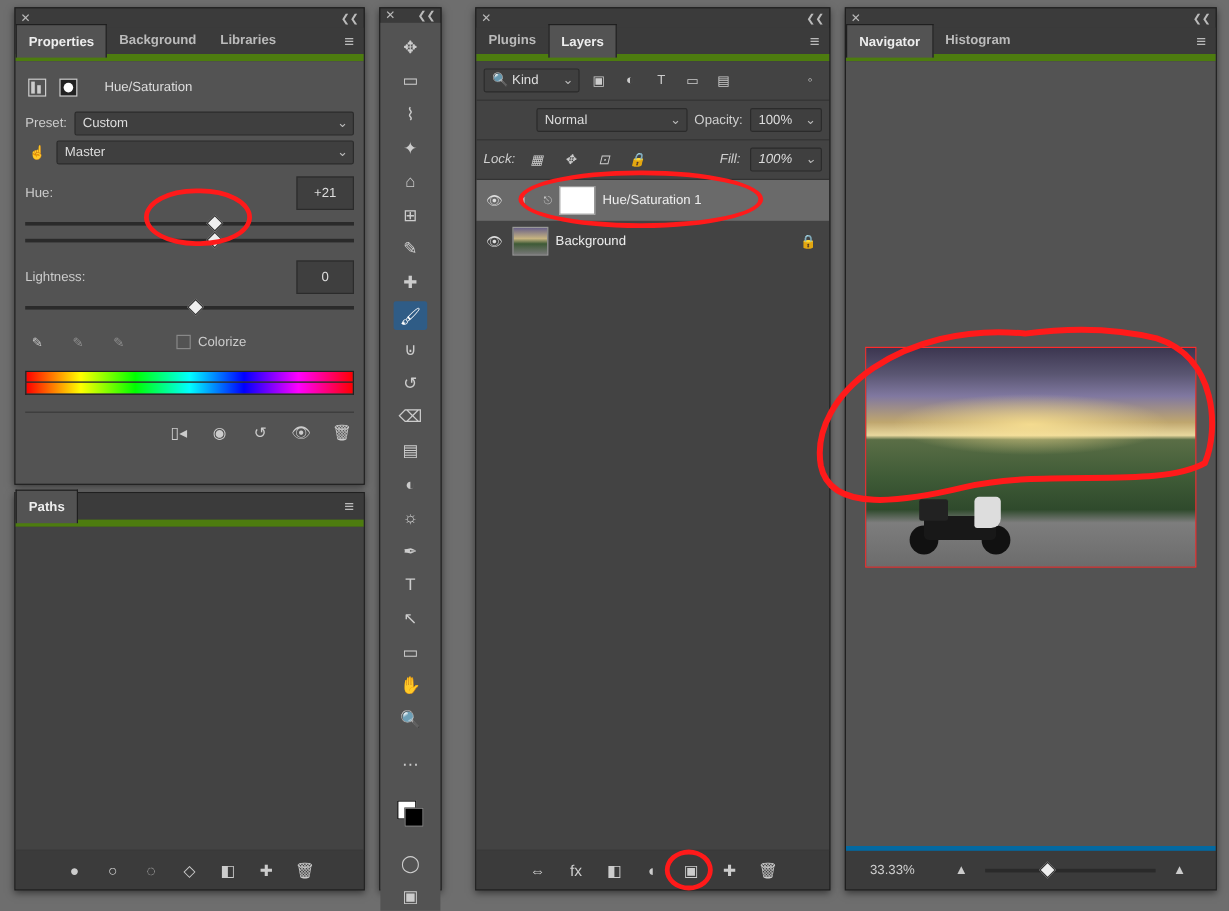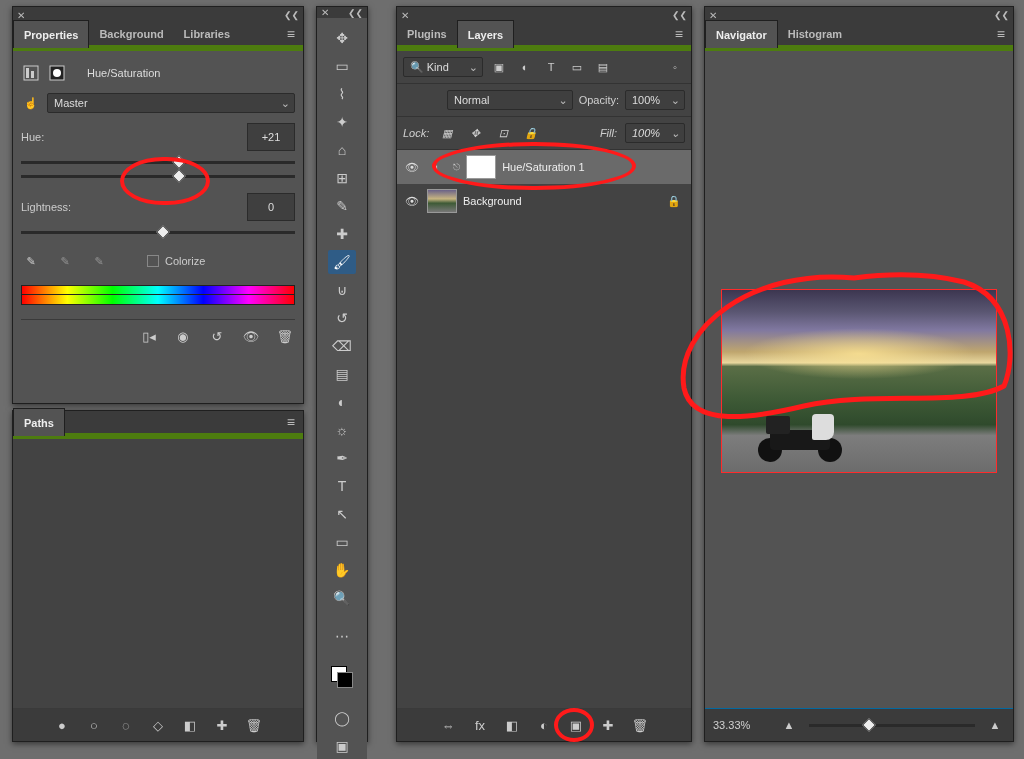--- a/index.html
+++ b/index.html
@@ -105,20 +105,24 @@
       </span>
       <span class="icon-btn">
         <svg width="16" height="16">
             <rect x="1" y="1" width="14" height="14" fill="#222" stroke="#ccc"></rect>
             <circle cx="8" cy="8" r="4" fill="#fff"></circle>
           </svg>
       </span>
       <span style="color:#ddd;padding-left:14px;">Hue/Saturation</span>
     </div>
 
+    <div class="prop-row">
+      <span class="prop-label">Preset:</span>
+      <div class="dd" style="flex:1"><span>Custom</span></div>
+    </div>
     <div class="prop-row">
       <span class="icon-btn">☝</span>
       <div class="dd" style="flex:1"><span>Master</span></div>
     </div>
 
     <div class="prop-row" style="margin-top:10px;">
       <span class="prop-label">Hue:</span>
       <span style="flex:1"></span>
       <input class="num" value="+21" style="">
     </div>
@@ -311,21 +315,21 @@
 
       <div style="position:absolute; left:30px; bottom:10px; width:100px; height:56px;">
         <div style="position:absolute;left:6px;bottom:0;width:24px;height:24px;border-radius:50%;background:#111;"></div>
         <div style="position:absolute;left:66px;bottom:0;width:24px;height:24px;border-radius:50%;background:#111;"></div>
         <div style="position:absolute;left:18px;bottom:12px;width:60px;height:20px;background:#181818;border-radius:4px;"></div>
         <div style="position:absolute;left:14px;bottom:28px;width:24px;height:18px;background:#222;border-radius:2px;"></div>
         <div style="position:absolute;left:60px;bottom:22px;width:22px;height:26px;background:#ddd;border-radius:4px 4px 8px 2px;"></div>
       </div>
     </div>
   </div>
-  <div style="display:flex; align-items:center; gap:10px; padding:6px 8px; background:#3b3b3b; border-top:1px solid #0369a1;">
+  <div style="display:flex; align-items:center; gap:10px; padding:6px 20px; background:#3b3b3b; border-top:4px solid #0369a1;">
     <span style="width:56px;">33.33%</span>
     <span class="icon-btn">▲</span>
     <div class="slider" style="flex:1;">
       <div class="track"></div>
       <div class="thumb" style="left:33%;"></div>
     </div>
     <span class="icon-btn">▲</span>
   </div>
 </div>
 

